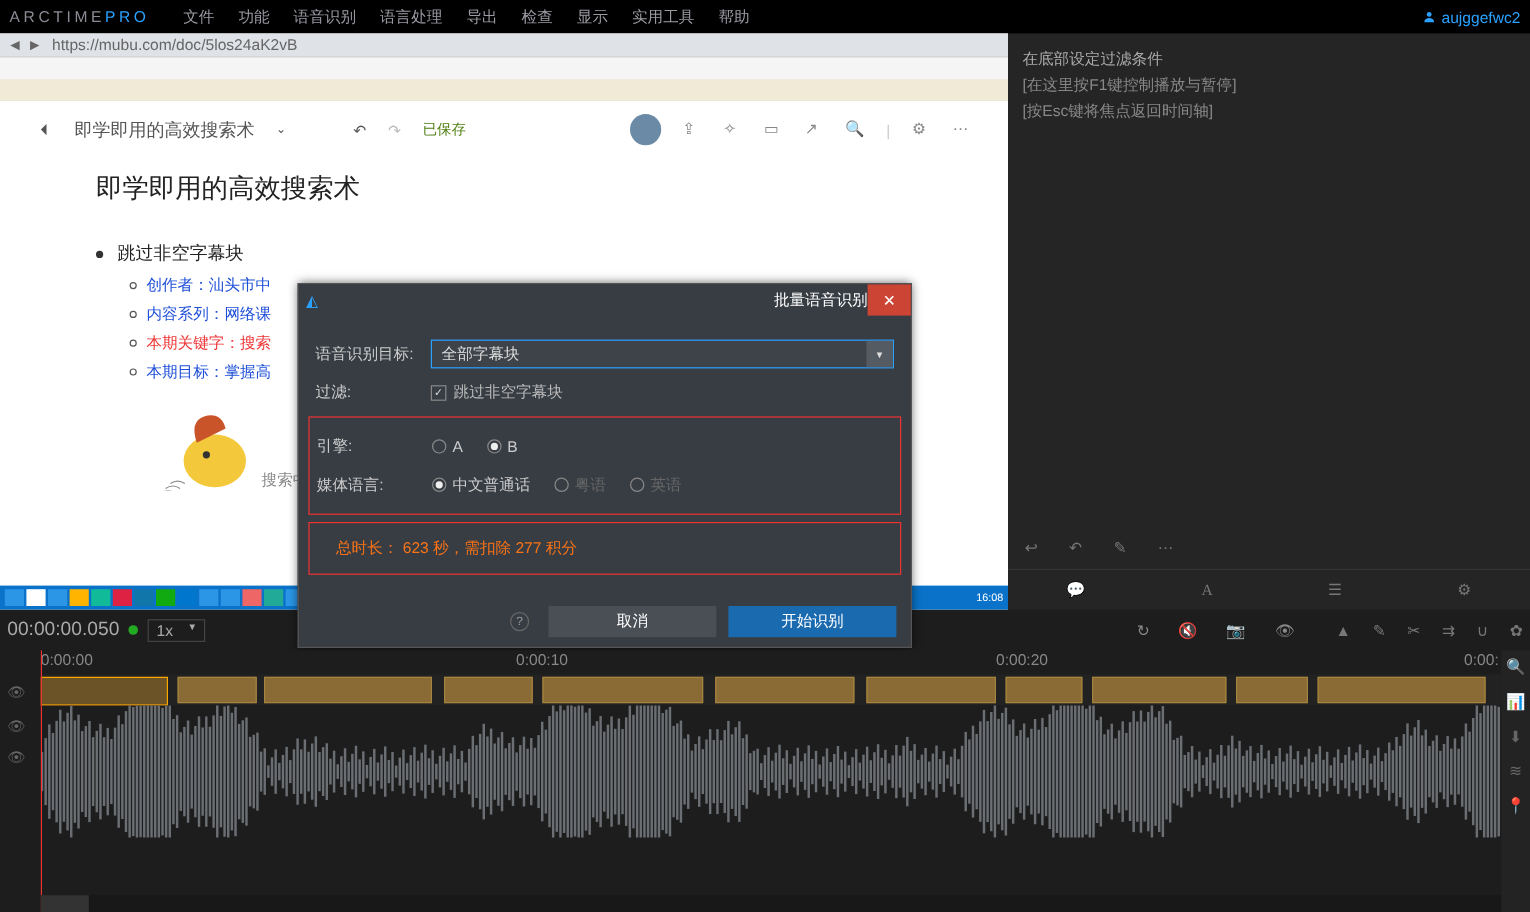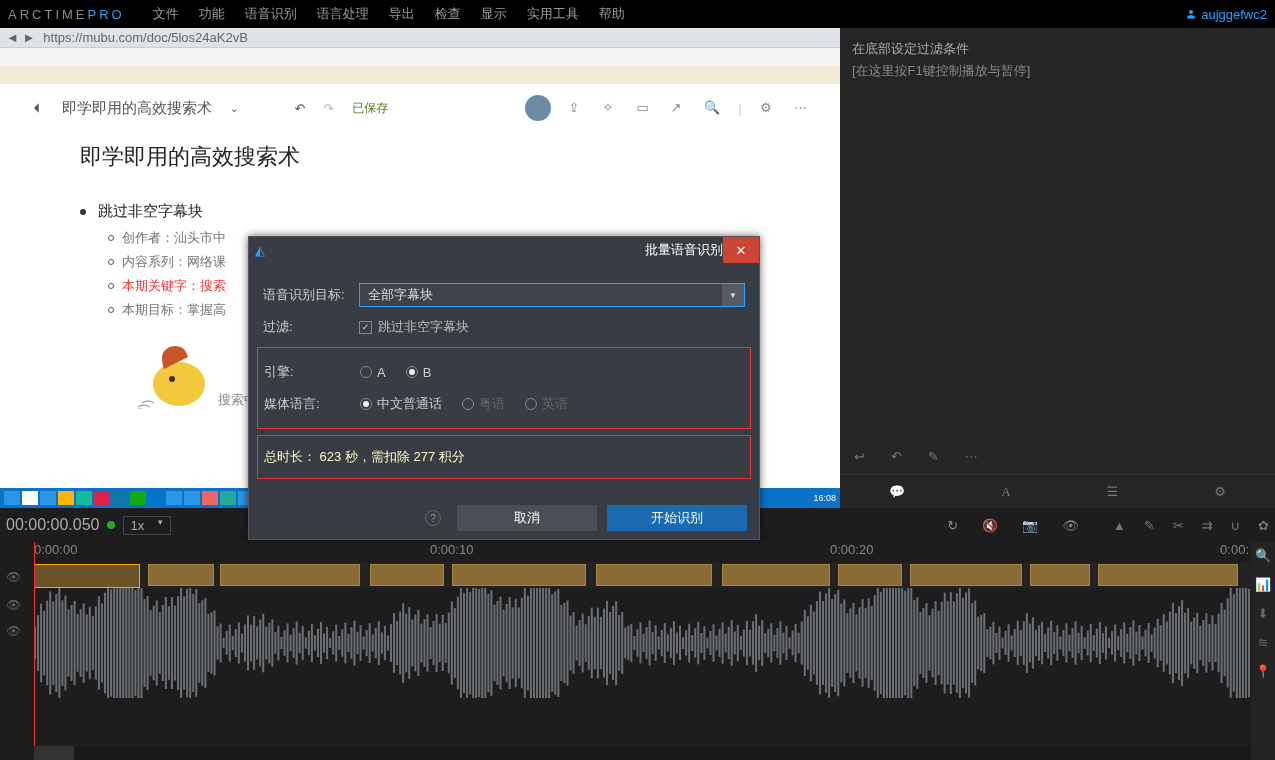--- a/index.html
+++ b/index.html
@@ -21,21 +21,21 @@
 .browserbar .line3{height:18px;background:#f0ead6;display:flex;align-items:center;font-size:10px}
 .doc-toolbar{height:48px;display:flex;align-items:center;padding:0 30px;gap:18px;color:#555;font-size:14px}
 .doc-toolbar .title{font-size:15px}
 .doc-toolbar .sp{flex:1}
 .doc-toolbar .av{width:26px;height:26px;border-radius:50%;background:#6a8aa6}
 .doc-toolbar .ic{width:16px;height:16px;display:inline-block;color:#888}
 .doc{padding:10px 80px;color:#222}
 .doc h1{font-size:22px;font-weight:400;margin-bottom:30px}
 .doc .sec{font-size:15px;margin:8px 0;position:relative;padding-left:18px}
 .doc .sec::before{content:"";position:absolute;left:0;top:7px;width:6px;height:6px;background:#333;border-radius:50%}
-.doc .item{font-size:13px;margin:6px 0 6px 28px;position:relative;padding-left:14px;color:#737373}
+.doc .item{font-size:13px;margin:6px 0 6px 28px;position:relative;padding-left:14px;color:#1d4ed8}
 .doc .item::before{content:"";position:absolute;left:0;top:6px;width:4px;height:4px;border:1px solid #555;border-radius:50%}
 .doc .red{color:#e33}
 .doc .img{margin:10px 0 0 44px;display:flex;align-items:flex-end;gap:4px;font-size:11px;color:#888}
 .taskbar{position:absolute;left:0;right:0;bottom:0;height:20px;background:#0a73c9;display:flex;align-items:center;padding:0 4px;gap:2px}
 .taskbar i{width:16px;height:14px;background:#2b95e6;display:inline-block}
 .taskbar .r{margin-left:auto;color:#fff;font-size:9px}
 
 .modal{position:absolute;left:248px;top:208px;width:512px;background:#383d44;border:1px solid #555;box-shadow:0 0 8px rgba(0,0,0,.6)}
 .modal-title{height:26px;background:#383d44;display:flex;align-items:center;color:#2aa1ff;font-size:13px}
 .modal-title .ic{margin:0 6px}
@@ -45,21 +45,21 @@
 .mrow{display:flex;align-items:center;margin:8px 0;min-height:24px}
 .mrow .lab{width:96px;color:#ccc}
 .sel{flex:1;height:24px;border:1px solid #2aa1ff;background:#3e434a;display:flex;align-items:center;padding:0 8px;color:#ddd;position:relative}
 .sel .dd{position:absolute;right:0;top:0;bottom:0;width:22px;background:#555b63;display:flex;align-items:center;justify-content:center;font-size:8px}
 .chk{width:13px;height:13px;border:1px solid #888;margin-right:6px;display:inline-flex;align-items:center;justify-content:center;font-size:9px;color:#ddd}
 .radio{width:12px;height:12px;border:1px solid #888;border-radius:50%;margin-right:5px;display:inline-flex;align-items:center;justify-content:center}
 .radio.on::after{content:"";width:6px;height:6px;background:#eee;border-radius:50%}
 .r-opt{display:flex;align-items:center;margin-right:20px;color:#ccc}
 .r-opt.dis{color:#666}
 .hl{border:1px solid #e33;padding:4px 6px;margin:6px -6px}
-.info{color:#fef9c3;margin:8px 0}
+.info{color:#f97316;margin:8px 16px}
 .mfoot{display:flex;justify-content:flex-end;gap:10px;padding:8px 12px;align-items:center}
 .mfoot .q{width:16px;height:16px;border:1px solid #666;border-radius:50%;display:flex;align-items:center;justify-content:center;font-size:10px;color:#999;margin-right:6px}
 .btn{width:140px;height:26px;display:flex;align-items:center;justify-content:center;color:#fff;background:#4a4f56}
 .btn.pri{background:#1a6ab0}
 
 .right{flex:1;background:#252525;padding:10px 12px;color:#aaa;line-height:22px;position:relative}
 .right .tip{color:#888}
 .right-tools{position:absolute;left:0;right:0;bottom:0}
 .rt-row{height:34px;display:flex;align-items:center;gap:26px;padding:0 14px;color:#777}
 .rt-row.b{border-top:1px solid #333;justify-content:space-around}
@@ -239,20 +239,21 @@
         <span class="q">?</span>
         <div class="btn">取消</div>
         <div class="btn pri">开始识别</div>
       </div>
     </div>
   </div>
 
   <div class="right">
     <div>在底部设定过滤条件</div>
     <div class="tip">[在这里按F1键控制播放与暂停]</div>
+    <div class="tip">[按Esc键将焦点返回时间轴]</div>
     <div class="right-tools">
       <div class="rt-row">
         <span>↩</span>
         <span>↶</span>
         <span>✎</span>
         <span>⋯</span>
       </div>
       <div class="rt-row b">
         <span>💬</span>
         <span style="font-family:serif">A</span>

